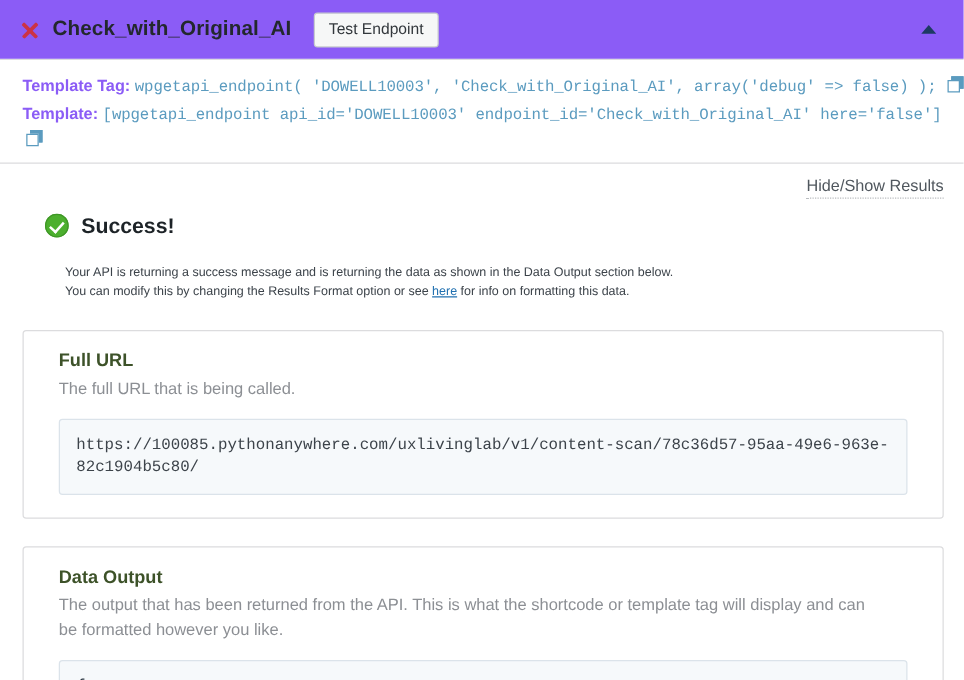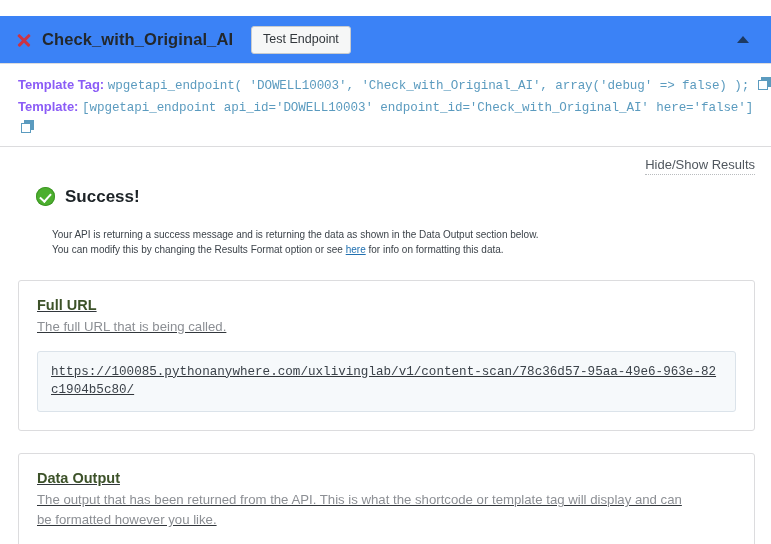--- a/index.html
+++ b/index.html
@@ -16,23 +16,22 @@
     color: #32373c;
     -webkit-font-smoothing: antialiased;
   }
 
   
   .endpoint-header {
     display: flex;
     align-items: center;
     height: 47px;
     padding: 0 18px 0 16px;
-    background: #3b82f6;
+    background: #8b5cf6;
     position: relative;
-    margin-top: 16px;
   }
   .x-icon {
     width: 16px;
     height: 16px;
     position: relative;
     flex: 0 0 auto;
     margin-right: 10px;
     cursor: pointer;
   }
   .x-icon::before, .x-icon::after {
@@ -204,22 +203,21 @@
     color: #2271b1;
     text-decoration: underline;
   }
 
   
   .panel {
     margin: 22px 16px 14px 18px;
     border: 1px solid #dcdcde;
     border-radius: 3px;
     background: #ffffff;
-    padding: 16px 18px 18px;
-    text-decoration: underline;
+    padding: 16px 28px 18px;
   }
   .panel-title {
     font-size: 14.5px;
     font-weight: 700;
     color: #3d5229;
     margin: 0 0 4px;
   }
   .panel-sub {
     font-size: 13.2px;
     color: #8c8f94;

